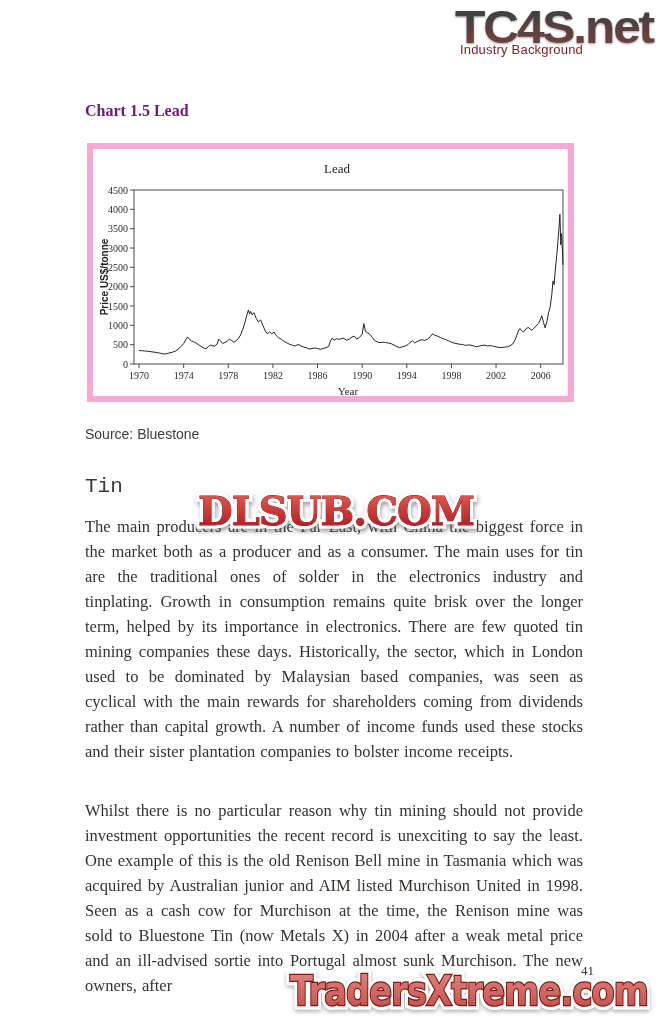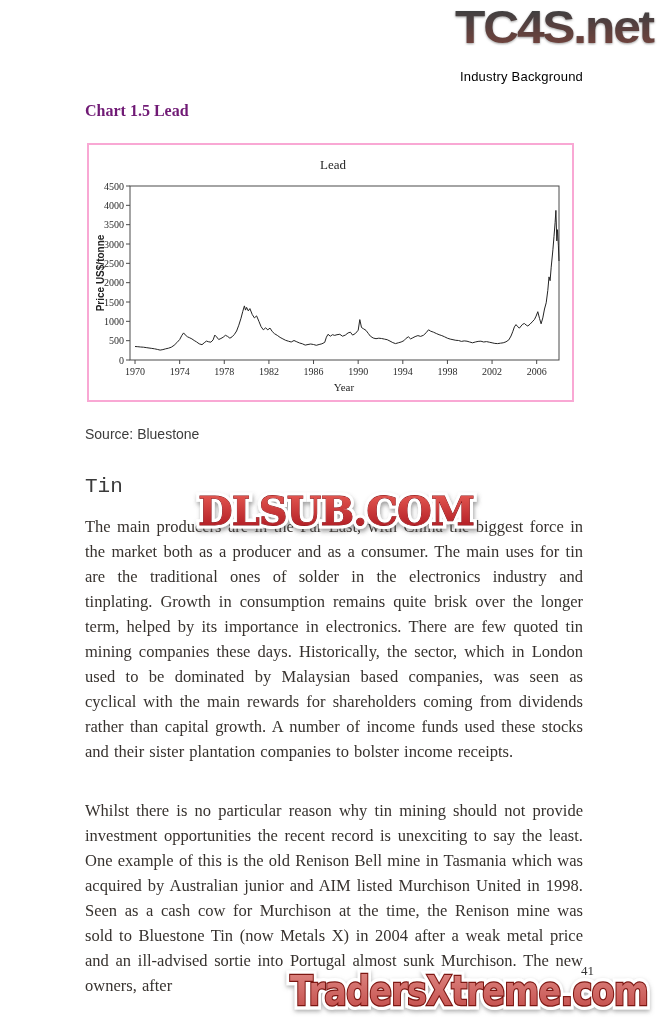--- a/index.html
+++ b/index.html
@@ -6,28 +6,28 @@
   body{width:662px;height:1024px;position:relative;overflow:hidden;
        font-family:"Liberation Serif",serif;}
   .page{position:absolute;inset:0;background:#fff;}
 
   
   .tc4s-svg{position:absolute;top:0px;right:1px;}
   .tc4s-text{font-family:"Liberation Sans",sans-serif;font-weight:bold;
              font-size:46px;letter-spacing:-2px;text-anchor:middle;}
   .header-sub{position:absolute;top:42px;right:79px;
               font-family:"Liberation Sans",sans-serif;font-size:13px;
-              color:#000000;letter-spacing:0.2px;margin-top:27px;}
+              color:#7f1d1d;letter-spacing:0.2px;}
 
   
   .fig-heading{position:absolute;left:85px;top:102px;
                font-family:"Liberation Serif",serif;font-weight:bold;
                font-size:16px;color:#701a75;}
   .chart-box{position:absolute;left:87px;top:143px;width:487px;height:259px;
-             border:2px solid #f9a8d4;box-sizing:border-box;background:#fff;}
+             border:6px solid #f9a8d4;box-sizing:border-box;background:#fff;}
   .c-title{font-family:"Liberation Serif",serif;font-size:13px;fill:#262626;
            text-anchor:middle;}
   .c-xlabel{font-family:"Liberation Serif",serif;font-size:11px;fill:#262626;
             text-anchor:middle;}
   .c-ylabel{font-family:"Liberation Sans",sans-serif;font-size:10px;
             font-weight:bold;fill:#222;text-anchor:middle;}
   .frame{fill:none;stroke:#4a4a4a;stroke-width:1;}
   .tick{stroke:#4a4a4a;stroke-width:1;}
   .tlabel{font-family:"Liberation Serif",serif;font-size:10px;fill:#2b2b2b;}
   .ty{text-anchor:end;}

